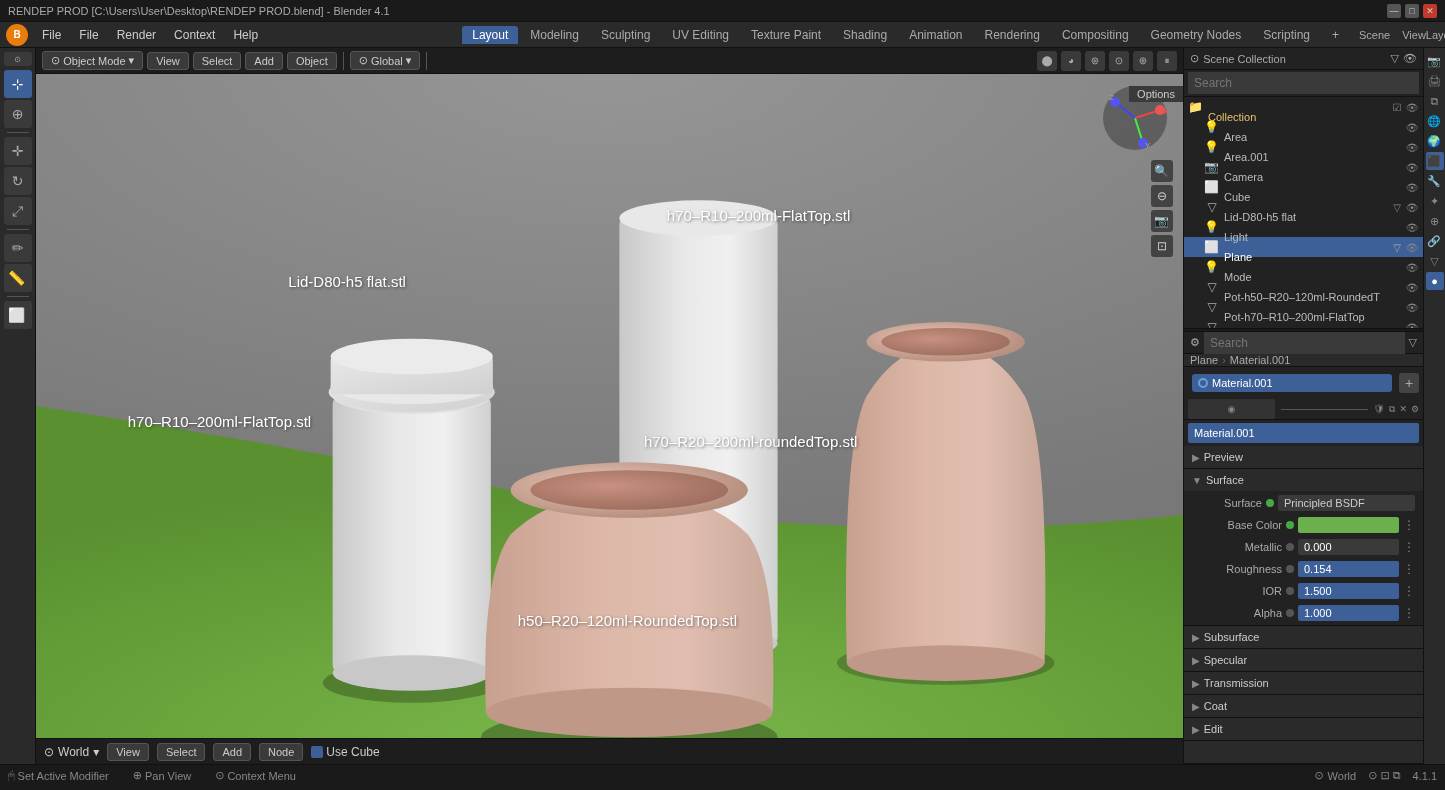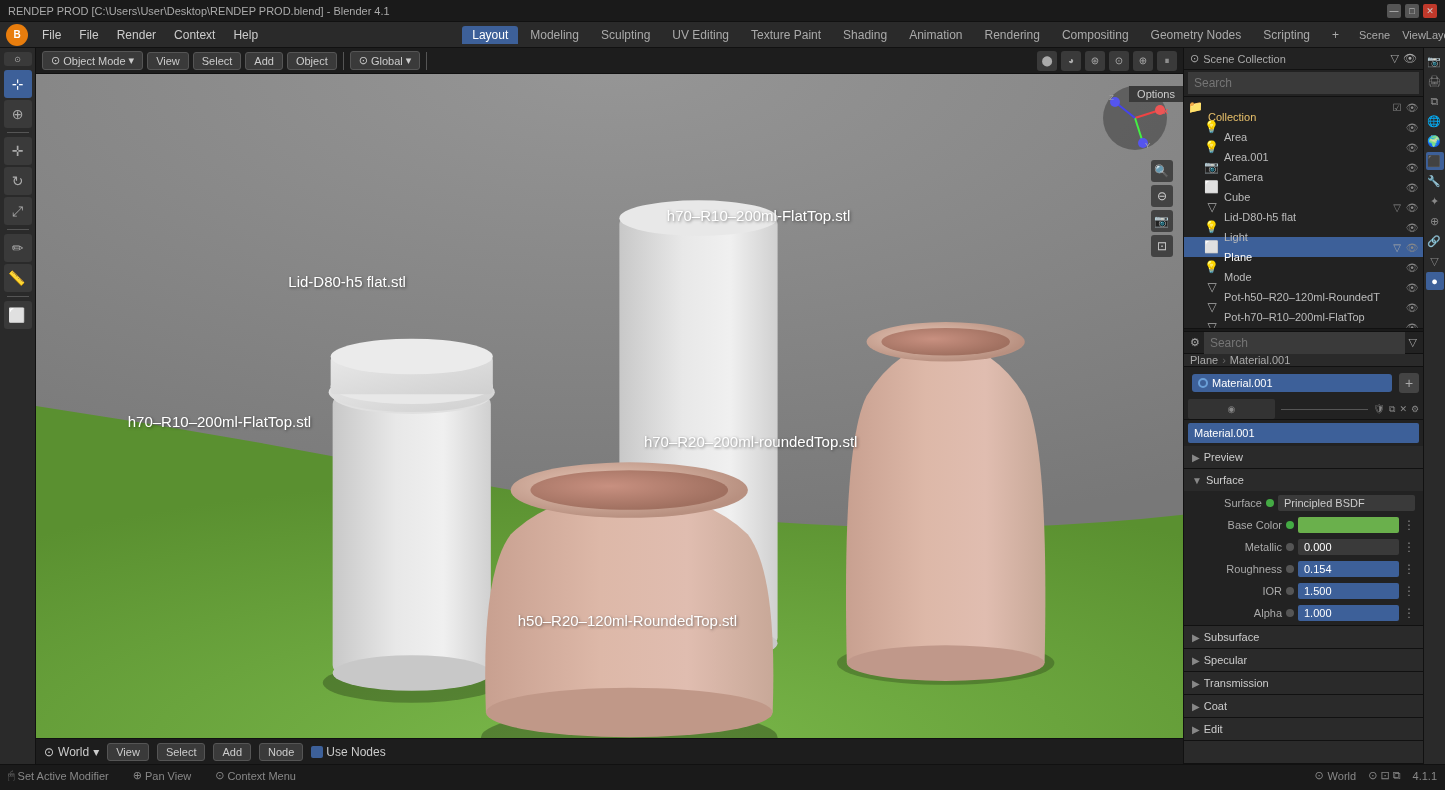--- a/index.html
+++ b/index.html
@@ -420,21 +420,21 @@
         <span>⊙</span>
         <span>World</span>
         <span>▾</span>
       </div>
       <div class="toolbar-btn">View</div>
       <div class="toolbar-btn">Select</div>
       <div class="toolbar-btn">Add</div>
       <div class="toolbar-btn">Node</div>
       <div style="display:flex;align-items:center;gap:3px;">
         <div style="width:12px;height:12px;background:#3d6099;border-radius:2px;"></div>
-        <span>Use Nodes</span>
+        <span>Use Cube</span>
       </div>
     </div>
   </div>
 
   <div id="right-panel-wrapper">
     <div id="right-panel">
 
       <div id="outliner">
         <div class="panel-header">
           <span>⊙</span>

